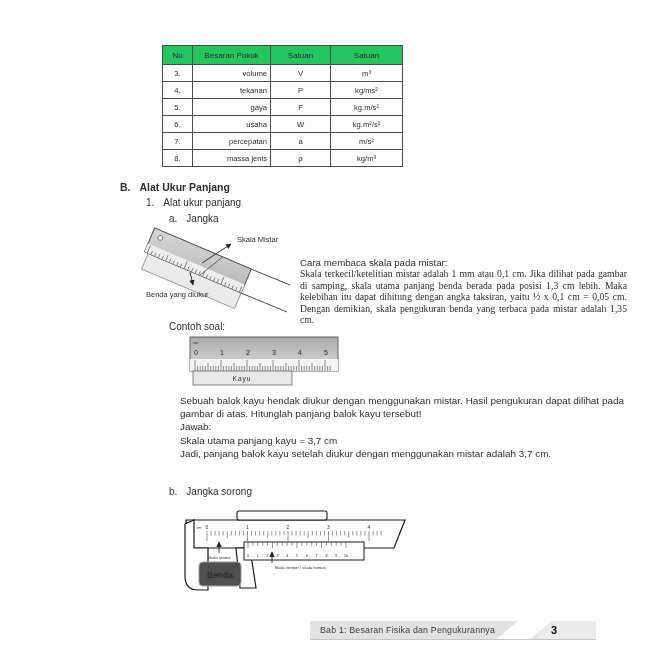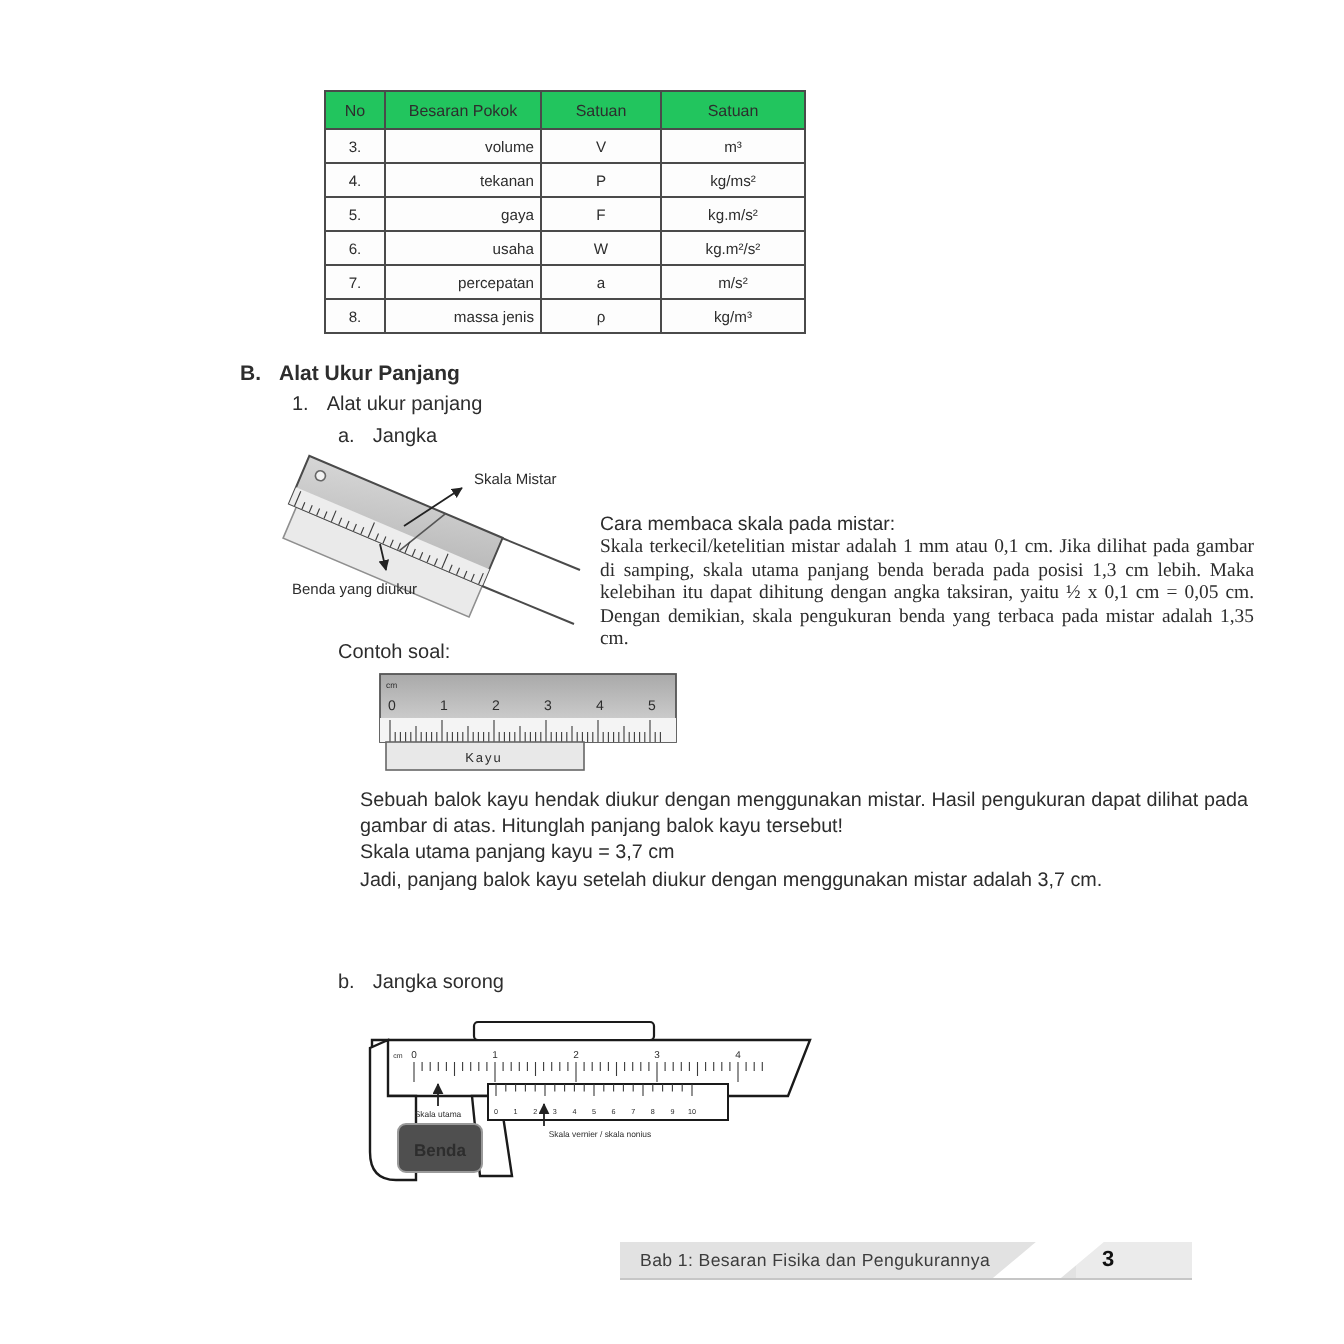--- a/index.html
+++ b/index.html
@@ -242,20 +242,21 @@
         <line x1="139" x2="139" y1="29" y2="40" stroke="#3a3a3a" stroke-width="0.55"></line>
         <line x1="141.6" x2="141.6" y1="35" y2="40" stroke="#3a3a3a" stroke-width="0.55"></line>
         <line x1="144.20000000000002" x2="144.20000000000002" y1="35" y2="40" stroke="#3a3a3a" stroke-width="0.55"></line>
       </g>
     <rect x="7" y="40" width="99" height="14" fill="#e8e8e8" stroke="#666" stroke-width="0.8"></rect>
     <text x="56" y="50" font-size="6.5" text-anchor="middle" letter-spacing="1">Kayu</text>
   </svg>
 
   <div class="para2">
     <div class="problem">Sebuah balok kayu hendak diukur dengan menggunakan mistar. Hasil pengukuran dapat dilihat pada gambar di atas. Hitunglah panjang balok kayu tersebut!</div>
+    <div>Jawab:</div>
     <div>Skala utama panjang kayu = 3,7 cm</div>
     <div>Jadi, panjang balok kayu setelah diukur dengan menggunakan mistar adalah 3,7 cm.</div>
   </div>
 
   <div class="h-bb">
     <span>b.</span>
     <span>Jangka sorong</span>
   </div>
 
   <svg class="svg-abs" style="left:172px; top:500px;" width="240" height="106" viewBox="0 0 240 106">

